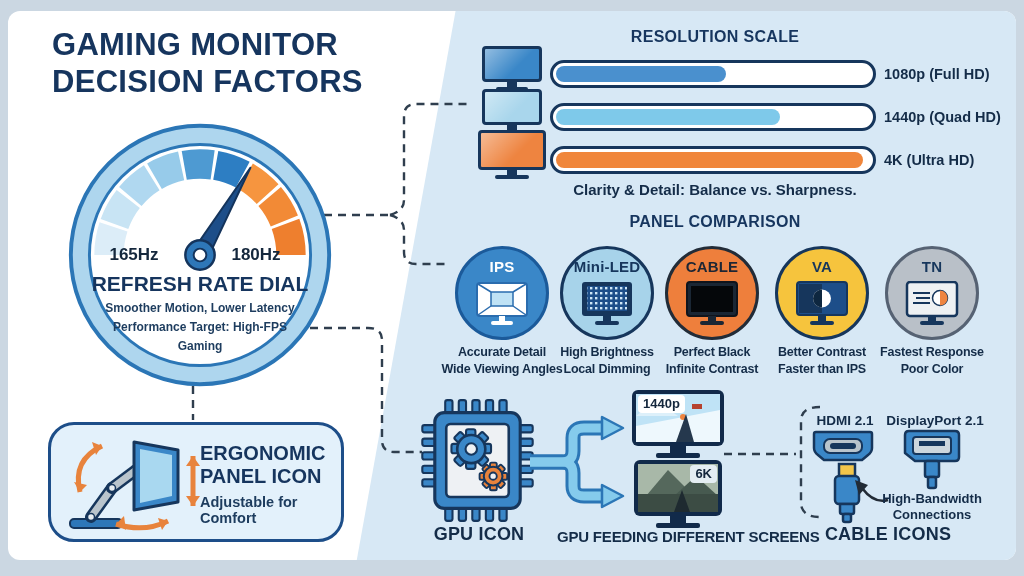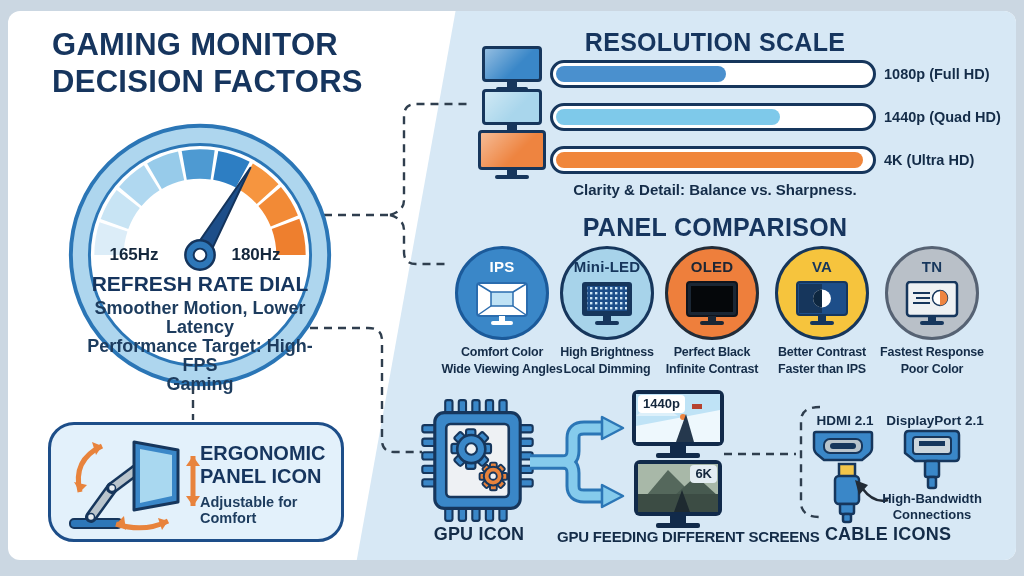--- a/index.html
+++ b/index.html
@@ -8,25 +8,25 @@
          font-family:"Liberation Sans",sans-serif;color:#16355e;}
   .abs{position:absolute;}
   .card{left:8px;top:11px;width:1008px;height:549px;background:#ffffff;border-radius:12px;overflow:hidden;}
   .bluebg{left:0;top:0;width:100%;height:100%;
           clip-path:polygon(44.4% 0,100% 0,100% 100%,34.6% 100%);background:#d7e8f5;}
   .main-title{left:52px;top:26px;width:356px;font-size:31px;line-height:37px;font-weight:bold;
               color:#16355e;letter-spacing:.3px;}
   .center{text-align:center;}
   .gtick{font-size:17px;font-weight:bold;color:#14273c;}
   .gauge-title{font-size:21px;font-weight:bold;color:#16355e;}
-  .gauge-sub{font-size:18px;line-height:19px;font-weight:bold;color:#1d3c5e;}
+  .gauge-sub{font-size:12px;line-height:19px;font-weight:bold;color:#1d3c5e;}
   .ergo-box{left:48px;top:422px;width:296px;height:120px;background:#e3f1fb;border:3px solid #1d4e89;border-radius:26px;}
   .ergo-title{font-size:20px;line-height:23px;font-weight:bold;color:#16355e;}
   .ergo-sub{font-size:14.5px;font-weight:bold;color:#1d3c5e;}
-  .sec-title{font-size:25px;font-weight:bold;color:#16355e;letter-spacing:.3px;}
+  .sec-title{font-size:16px;font-weight:bold;color:#16355e;letter-spacing:.3px;}
   .bar{height:28px;width:326px;border:3px solid #16365c;border-radius:15px;background:#ffffff;position:absolute;}
   .bar-fill{position:absolute;left:3px;top:3px;bottom:3px;border-radius:11px;}
   .bar-label{font-size:14.5px;font-weight:bold;color:#142c48;white-space:nowrap;}
   .res-caption{font-size:15px;font-weight:bold;color:#142c48;}
   .rscreen{border:3px solid #16365c;border-radius:4px;
            background-image:linear-gradient(135deg,rgba(255,255,255,.45),rgba(255,255,255,0) 60%);}
   .rneck{background:#16365c;}
   .rbase{background:#16365c;border-radius:2px;}
   .pcircle{width:94px;height:94px;border-radius:50%;border:3px solid;position:absolute;}
   .pname{position:absolute;top:9px;left:0;width:100%;text-align:center;font-size:15px;font-weight:bold;letter-spacing:.2px;}
@@ -169,21 +169,21 @@
         <line x1="4" y1="3" x2="17" y2="11"></line>
           <line x1="52" y1="3" x2="39" y2="11"></line>
         <line x1="4" y1="34" x2="17" y2="25"></line>
           <line x1="52" y1="34" x2="39" y2="25"></line>
       </g>
       <rect x="25" y="35" width="6" height="5" fill="#ffffff"></rect>
       <rect x="17" y="40" width="22" height="4" rx="2" fill="#ffffff"></rect>
     </svg>
   </div>
   <div class="abs pcaption" style="left:432px;top:344px;width:140px;">
-    <div>Comfort Color</div>
+    <div>Accurate Detail</div>
     <div>Wide Viewing Angles</div>
   </div>
 
   <div class="abs pcircle" style="left: 560px; top: 246px; background-color: rgb(167, 211, 234); border-color: rgb(22, 54, 92);">
     <div class="pname" style="color: rgb(22, 54, 92);">Mini-LED</div>
     <svg class="pglyph" width="56" height="46" viewBox="0 0 56 46">
       <defs>
           <pattern id="mld" width="5" height="5" patternUnits="userSpaceOnUse">
         <rect width="5" height="5" fill="#1d4e89"></rect>
             <rect x="1" y="1" width="2.4" height="2.4" fill="#cfe6f6"></rect>
@@ -194,21 +194,21 @@
       <rect x="24" y="35" width="8" height="5" fill="#16365c"></rect>
       <rect x="16" y="40" width="24" height="4" rx="2" fill="#16365c"></rect>
     </svg>
   </div>
   <div class="abs pcaption" style="left:537px;top:344px;width:140px;">
     <div>High Brightness</div>
     <div>Local Dimming</div>
   </div>
 
   <div class="abs pcircle" style="left: 665px; top: 246px; background-color: rgb(238, 127, 60); border-color: rgb(34, 44, 56);">
-    <div class="pname" style="color: rgb(29, 38, 52);">OLED</div>
+    <div class="pname" style="color: rgb(29, 38, 52);">CABLE</div>
     <svg class="pglyph" width="56" height="46" viewBox="0 0 56 46">
       <rect x="3" y="1" width="50" height="34" rx="3" fill="#1a2634" stroke="#10141c" stroke-width="2"></rect>
       <rect x="7" y="5" width="42" height="26" fill="#05070a"></rect>
       <rect x="24" y="35" width="8" height="5" fill="#1a2634"></rect>
       <rect x="16" y="40" width="24" height="4" rx="2" fill="#1a2634"></rect>
     </svg>
   </div>
   <div class="abs pcaption" style="left:642px;top:344px;width:140px;">
     <div>Perfect Black</div>
     <div>Infinite Contrast</div>

